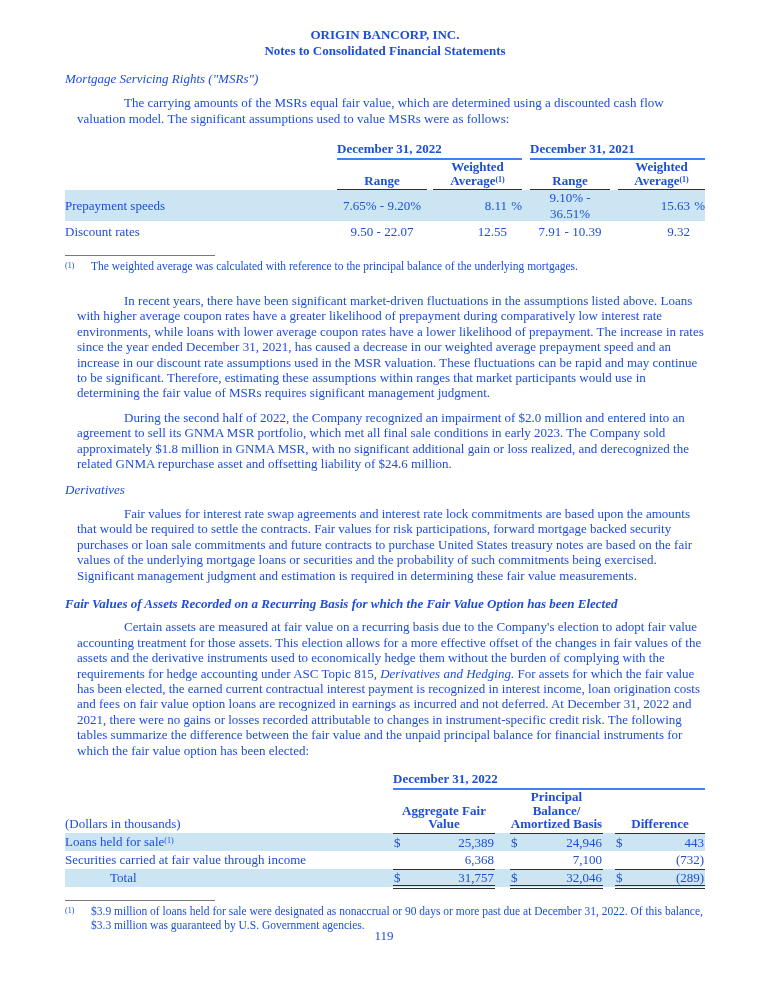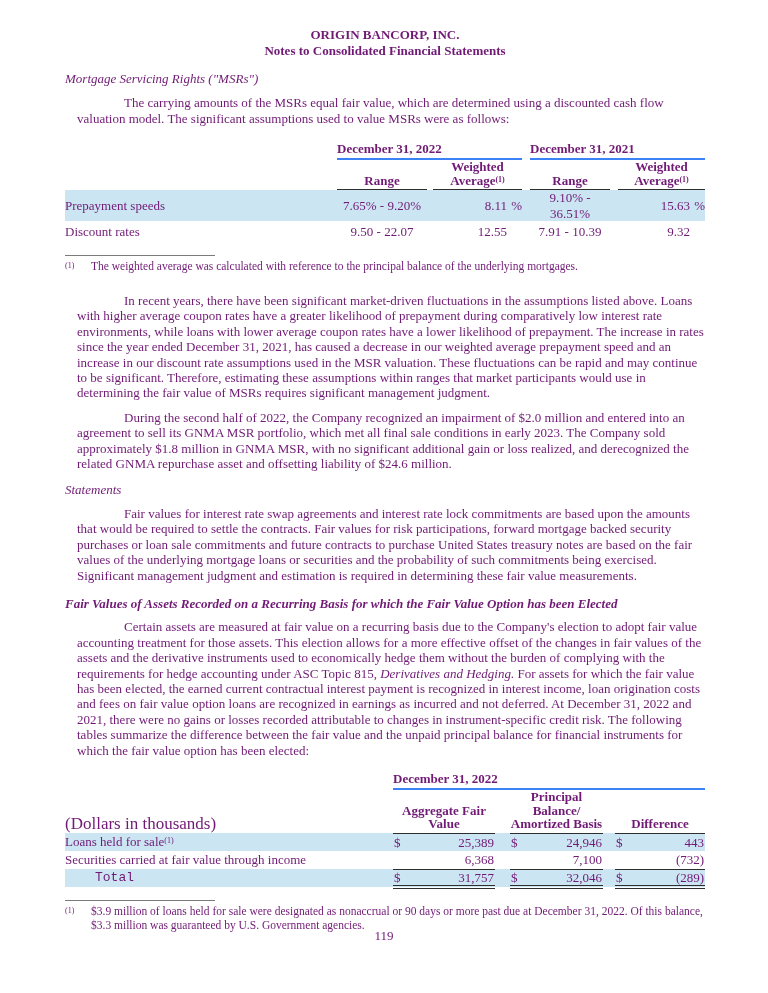--- a/index.html
+++ b/index.html
@@ -1,20 +1,20 @@
 <!DOCTYPE html>
 <html style="--row-highlight: #cbe5f2;"><head>
 <meta charset="utf-8">
 <style>
   * { margin:0; padding:0; box-sizing:border-box; }
   html, body { background:#ffffff; }
   .page {
     width:768px; height:993px; margin:0 auto; background:#fff; position:relative; overflow:hidden;
     font-family:"Liberation Serif","DejaVu Serif",serif;
-    font-size:13px; line-height:15.4px; color:#701a75;
+    font-size:13px; line-height:15.4px; color:#1d4ed8;
     padding:27px 63px 0 65px;
   }
   .doc-header { text-align:center; font-weight:bold; line-height:16px; }
   .h-italic { font-style:italic; margin-top:12px; }
   .h-bold-italic { font-style:italic; font-weight:bold; margin-top:13px; }
   p.body { text-indent:47px; text-align:left;margin-left:12px; }
   .mt-p1 { margin-top:9px; }
   .mt-p2 { margin-top:20px; }
   .mt-p3 { margin-top:9px; }
   .mt-h-der { margin-top:10px; }
@@ -30,25 +30,25 @@
   .subh { font-weight:bold; text-align:center; vertical-align:bottom; border-bottom:1px solid #2e2e2e; padding-bottom:2px; line-height:13.5px; height:29px; }
   .nb { border:none; }
   tr.hl td { background:var(--row-highlight, #cbe5f2); }
   tr.data td { height:21px; vertical-align:middle; }
   .lbl { text-align:left; padding-left:0; }
   .ctr { text-align:center; }
   .rt  { text-align:right; white-space:nowrap; }
   .sfx { display:inline-block; width:15px; text-align:right; }
 
   .t2 tr.data td { height:18px; }
-  .dollars-note { font-size:17px; vertical-align:bottom; padding-bottom:3px; line-height:13px; }
+  .dollars-note { font-size:13px; vertical-align:bottom; padding-bottom:3px; line-height:13px; }
   .vf { display:flex; justify-content:space-between; align-items:baseline; padding:0 1px; }
   .bs { border-bottom:1px solid #2e2e2e; }
   .bd { border-bottom:4px double #2e2e2e; }
-  .ind { padding-left:30px;font-family:Liberation Mono, monospace; }
+  .ind { padding-left:45px; }
   .t2 .total-row td { height:19px; }
 
   .footnote { font-size:11.5px; line-height:14px; }
   .fn-rule { width:150px; border-top:1px solid #7a7a7a; margin-bottom:3px; }
   .fn-body { display:flex; }
   .fn-marker { width:26px; flex:none; font-size:8px; line-height:12px; padding-top:1px; }
   .fn-text { flex:1; }
   .mt-fn1 { margin-top:13px; }
   .mt-fn2 { margin-top:11px; }
 
@@ -124,21 +124,21 @@
     <div class="fn-body">
       <span class="fn-marker">(1)</span>
       <span class="fn-text">The weighted average was calculated with reference to the principal balance of the underlying mortgages.</span>
     </div>
   </div>
 
   <p class="body mt-p2">In recent years, there have been significant market-driven fluctuations in the assumptions listed above. Loans with higher average coupon rates have a greater likelihood of prepayment during comparatively low interest rate environments, while loans with lower average coupon rates have a lower likelihood of prepayment. The increase in rates since the year ended December 31, 2021, has caused a decrease in our weighted average prepayment speed and an increase in our discount rate assumptions used in the MSR valuation. These fluctuations can be rapid and may continue to be significant. Therefore, estimating these assumptions within ranges that market participants would use in determining the fair value of MSRs requires significant management judgment.</p>
 
   <p class="body mt-p3">During the second half of 2022, the Company recognized an impairment of $2.0 million and entered into an agreement to sell its GNMA MSR portfolio, which met all final sale conditions in early 2023. The Company sold approximately $1.8 million in GNMA MSR, with no significant additional gain or loss realized, and derecognized the related GNMA repurchase asset and offsetting liability of $24.6 million.</p>
 
-  <div class="h-italic mt-h-der">Statements</div>
+  <div class="h-italic mt-h-der">Derivatives</div>
 
   <p class="body mt-p4">Fair values for interest rate swap agreements and interest rate lock commitments are based upon the amounts that would be required to settle the contracts. Fair values for risk participations, forward mortgage backed security purchases or loan sale commitments and future contracts to purchase United States treasury notes are based on the fair values of the underlying mortgage loans or securities and the probability of such commitments being exercised. Significant management judgment and estimation is required in determining these fair value measurements.</p>
 
   <div class="h-bold-italic">Fair Values of Assets Recorded on a Recurring Basis for which the Fair Value Option has been Elected</div>
 
   <p class="body mt-p5"><span>Certain assets are measured at fair value on a recurring basis due to the Company's election to adopt fair value accounting treatment for those assets. This election allows for a more effective offset of the changes in fair values of the assets and the derivative instruments used to economically hedge them without the burden of complying with the requirements for hedge accounting under ASC Topic 815, </span><span style="font-style:italic">Derivatives and Hedging.</span><span> For assets for which the fair value has been elected, the earned current contractual interest payment is recognized in interest income, loan origination costs and fees on fair value option loans are recognized in earnings as incurred and not deferred. At December 31, 2022 and 2021, there were no gains or losses recorded attributable to changes in instrument-specific credit risk. The following tables summarize the difference between the fair value and the unpaid principal balance for financial instruments for which the fair value option has been elected:</span></p>
 
   <table class="t2">
     <colgroup>
       <col style="width:328px">

